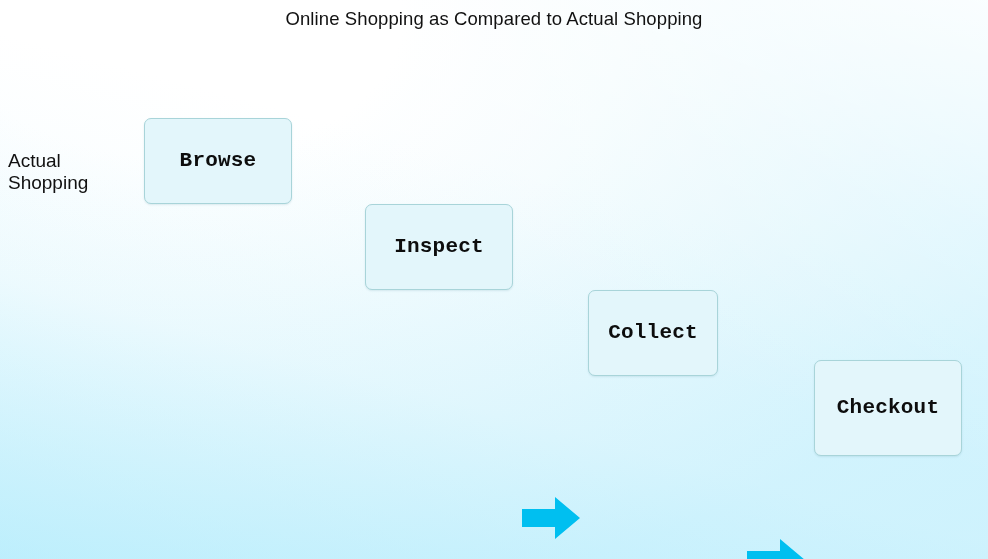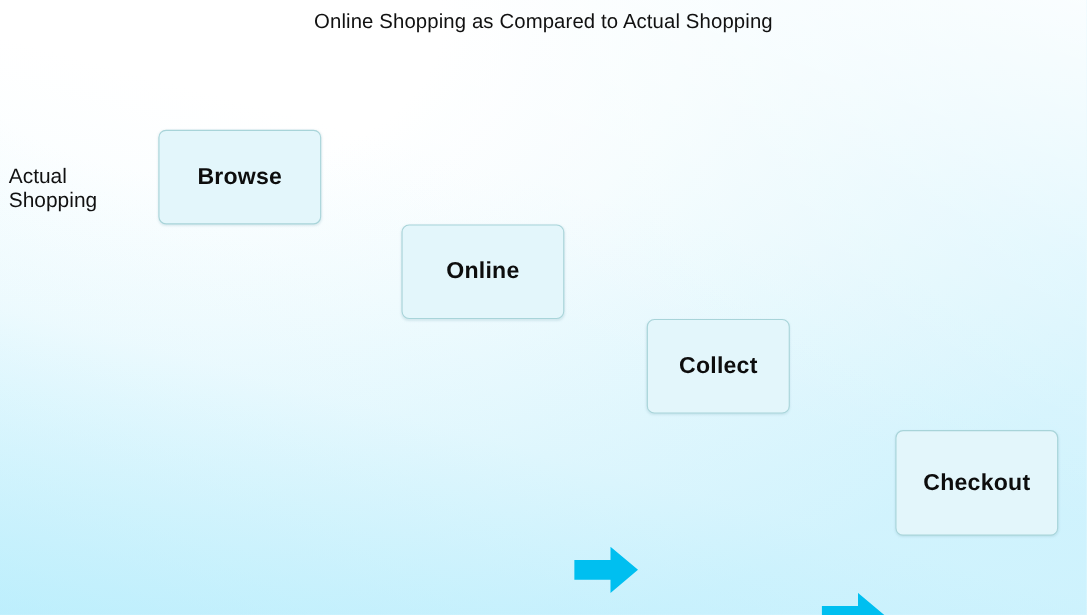--- a/index.html
+++ b/index.html
@@ -69,20 +69,21 @@
     display: flex;
     align-items: center;
     justify-content: center;
     box-shadow: 0 1px 2px rgba(120,170,180,0.22);
   }
   .pbox-label {
     font-size: 21px;
     font-weight: bold;
     color: #0d0d0d;
     letter-spacing: 0.2px;
+    font-family: Liberation Mono, monospace;
   }
 
   
   .arrow-right, .arrow-down {
     position: absolute;
   }
   .arrow-right svg, .arrow-down svg { display: block; }
 </style>
 </head>
 <body>
@@ -91,26 +92,26 @@
 
   <div class="title">Online Shopping as Compared to Actual Shopping</div>
 
   <div class="side-label" id="label-actual">Actual
 Shopping</div>
 
   <div class="pbox" style="left:144px; top:51px; width:148px; height:86px;">
     <span class="pbox-label">Browse</span>
   </div>
   <div class="pbox" style="left:365px; top:51px; width:148px; height:86px;">
-    <span class="pbox-label">Online</span>
+    <span class="pbox-label">Inspect</span>
   </div>
   <div class="pbox" style="left:588px; top:51px; width:130px; height:86px;">
     <span class="pbox-label">Collect</span>
   </div>
-  <div class="pbox" style="left:814px; top:66px; width:148px; height:96px;">
+  <div class="pbox" style="left:814px; top:35px; width:148px; height:96px;">
     <span class="pbox-label">Checkout</span>
   </div>
 
   <div class="arrow-right" style="left:522px; top:76px;">
     <svg width="58" height="42" viewBox="0 0 58 42">
       <path d="M0 12 H33 V0 L58 21 L33 42 V30 H0 Z" fill="#00BFF0"></path>
     </svg>
   </div>
   <div class="arrow-right" style="left:747px; top:76px;">
     <svg width="58" height="42" viewBox="0 0 58 42">

